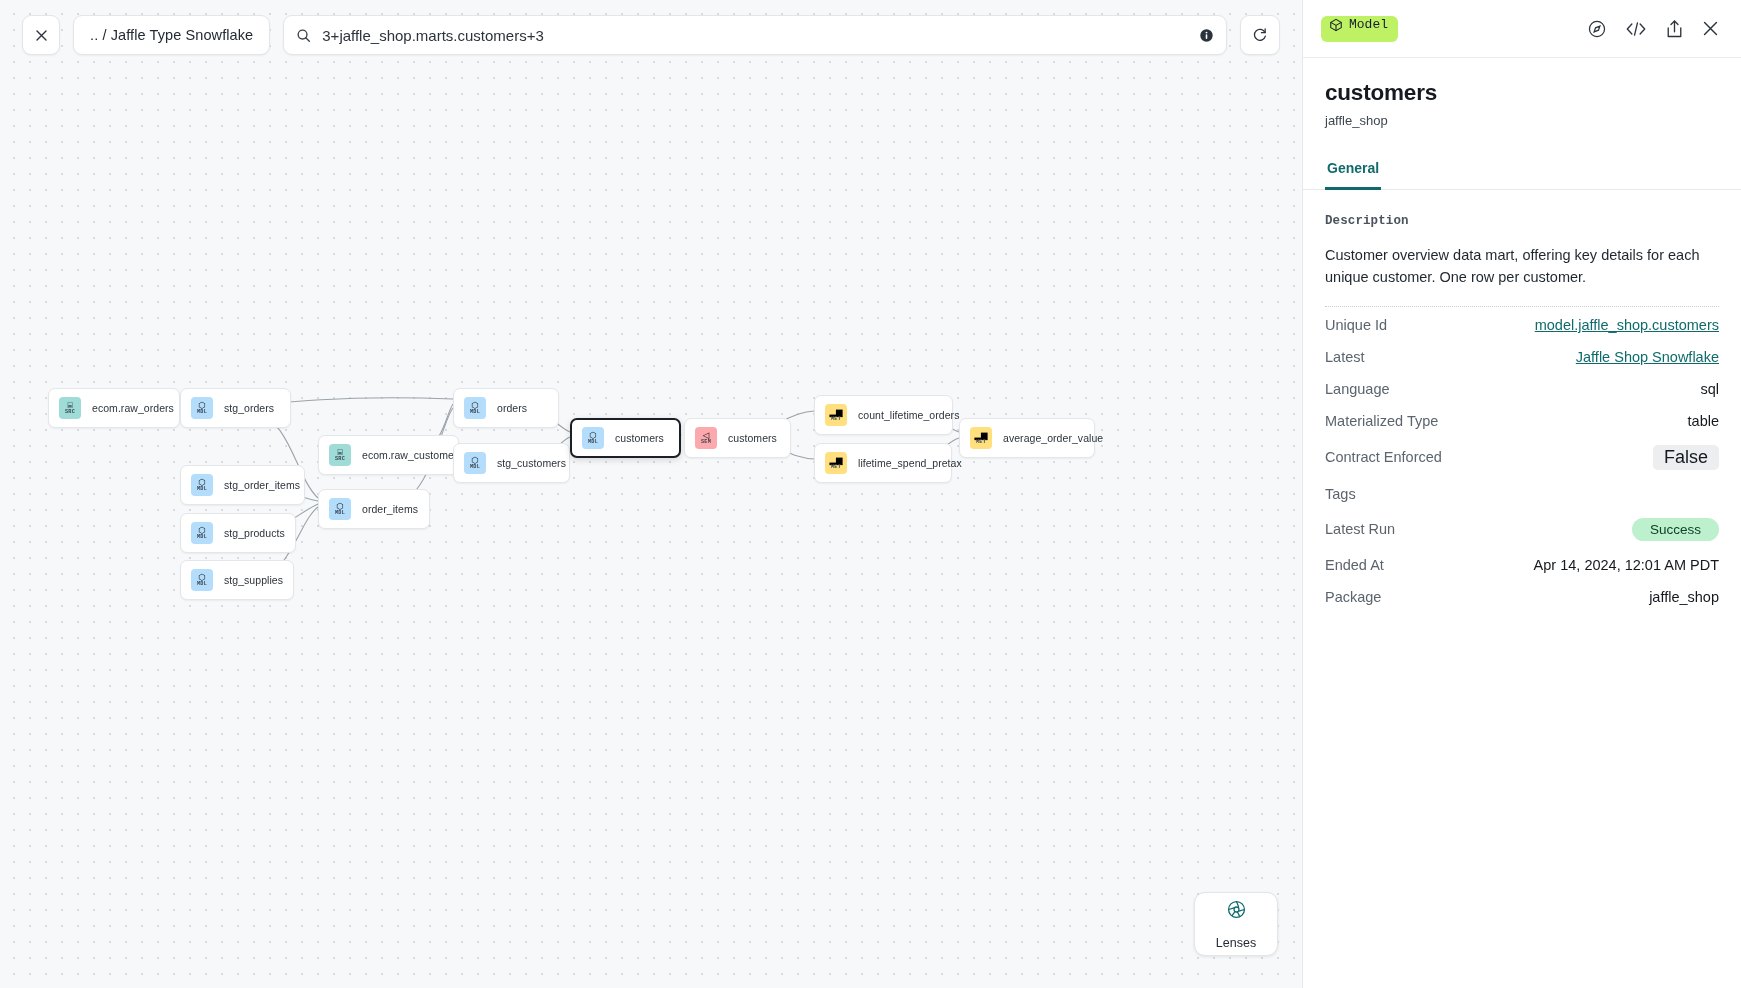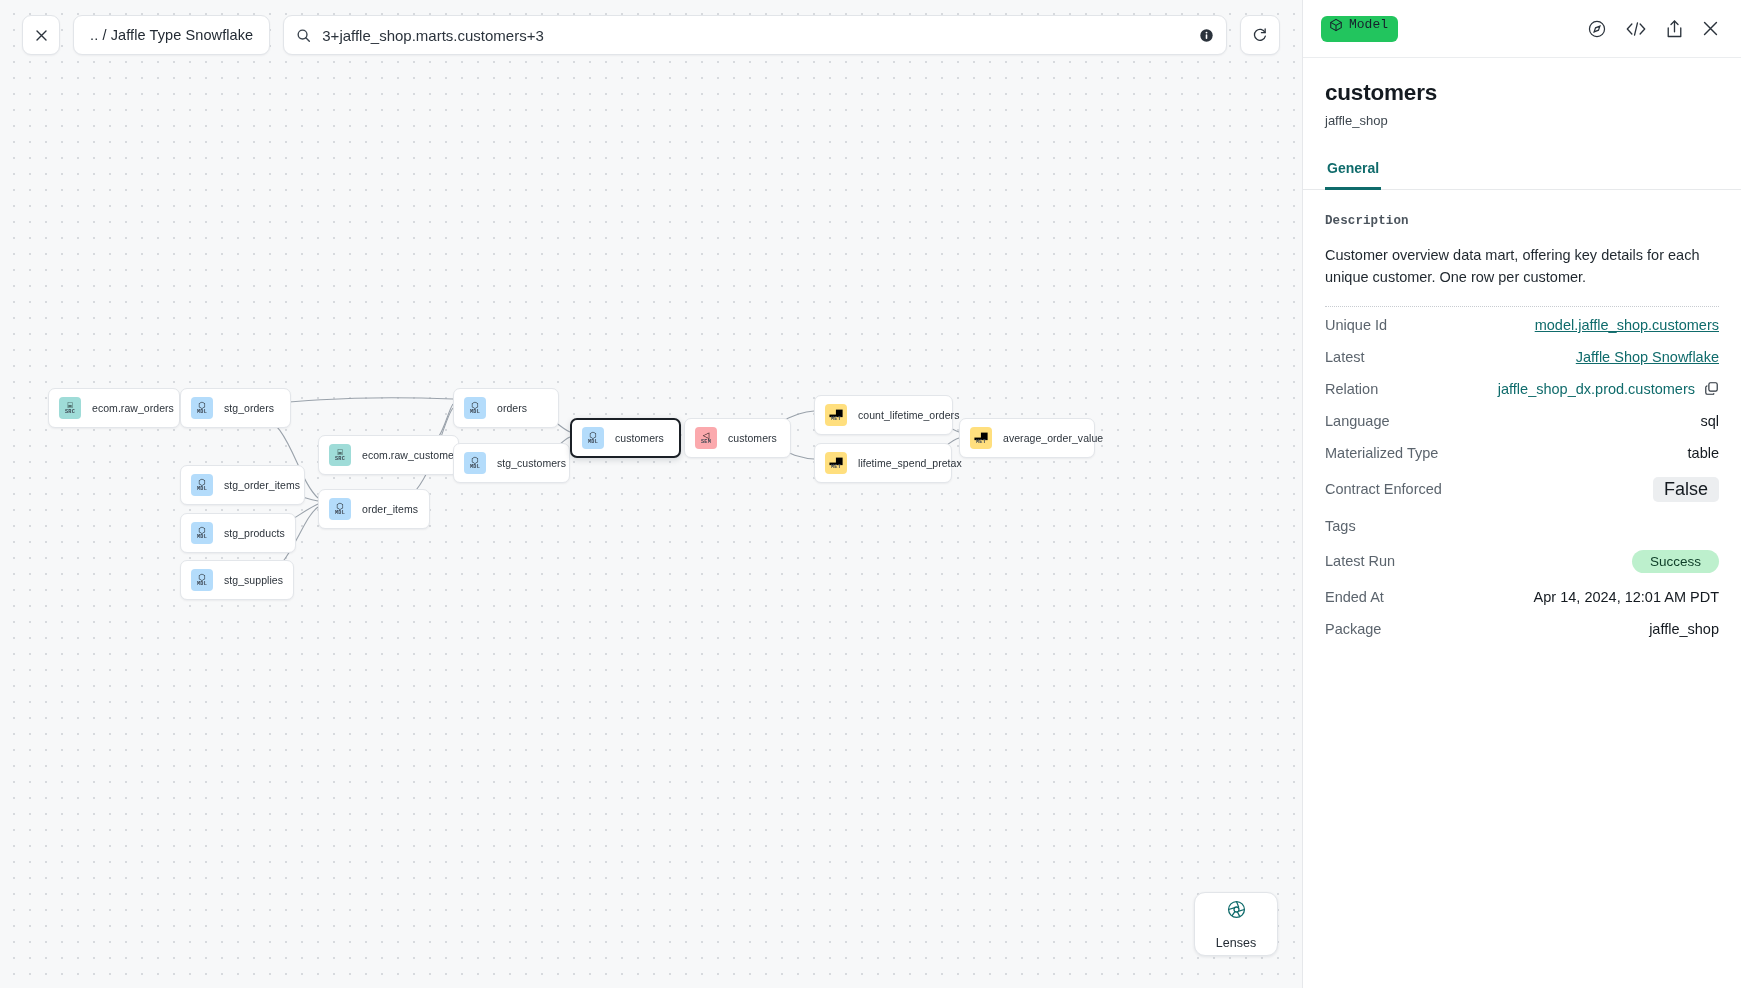--- a/index.html
+++ b/index.html
@@ -129,21 +129,21 @@
     display: flex; flex-direction: column;
   }
   #panel-head {
     height: 58px;
     display: flex; align-items: center;
     padding: 0 22px 0 18px;
     border-bottom: 1px solid #ebedef;
     gap: 10px;
   }
   .chip {
-    background: #22c55e;
+    background: #bef264;
     border-radius: 6px;
     height: 26px;
     display: flex; align-items: center; gap: 6px;
     padding: 0 10px 8px 8px;
     font-size: 13px; color: #16202b;
     font-family: "Liberation Mono", monospace;
     cursor: pointer;
   }
   #head-actions { margin-left: auto; display: flex; align-items: center; gap: 18px; }
   #head-actions .ha { cursor: pointer; display: inline-flex; }
@@ -444,32 +444,20 @@
       <div class="row">
         <span class="k">Unique Id</span>
         <span class="v link">model.jaffle_shop.customers</span>
       </div>
 
       <div class="row">
         <span class="k">Latest</span>
         <span class="v link">Jaffle Shop Snowflake</span>
       </div>
 
-      <div class="row">
-        <span class="k">Relation</span>
-        <span class="v-wrap">
-          <span class="v teal">jaffle_shop_dx.prod.customers</span>
-          <span class="copy-ico">
-            <svg width="15" height="15" viewBox="0 0 16 16" stroke="#2b333c" stroke-width="1.25" fill="none" stroke-linejoin="round">
-              <rect x="5.2" y="1.9" width="8.9" height="8.9" rx="1.7"></rect>
-              <path d="M10.8 13.2 A1.7 1.7 0 0 1 9.1 14.1 L3.6 14.1 A1.7 1.7 0 0 1 1.9 12.4 L1.9 6.9 A1.7 1.7 0 0 1 3.6 5.2"></path>
-            </svg>
-          </span>
-        </span>
-      </div>
 
       <div class="row">
         <span class="k">Language</span>
         <span class="v">sql</span>
       </div>
 
       <div class="row">
         <span class="k">Materialized Type</span>
         <span class="v">table</span>
       </div>

